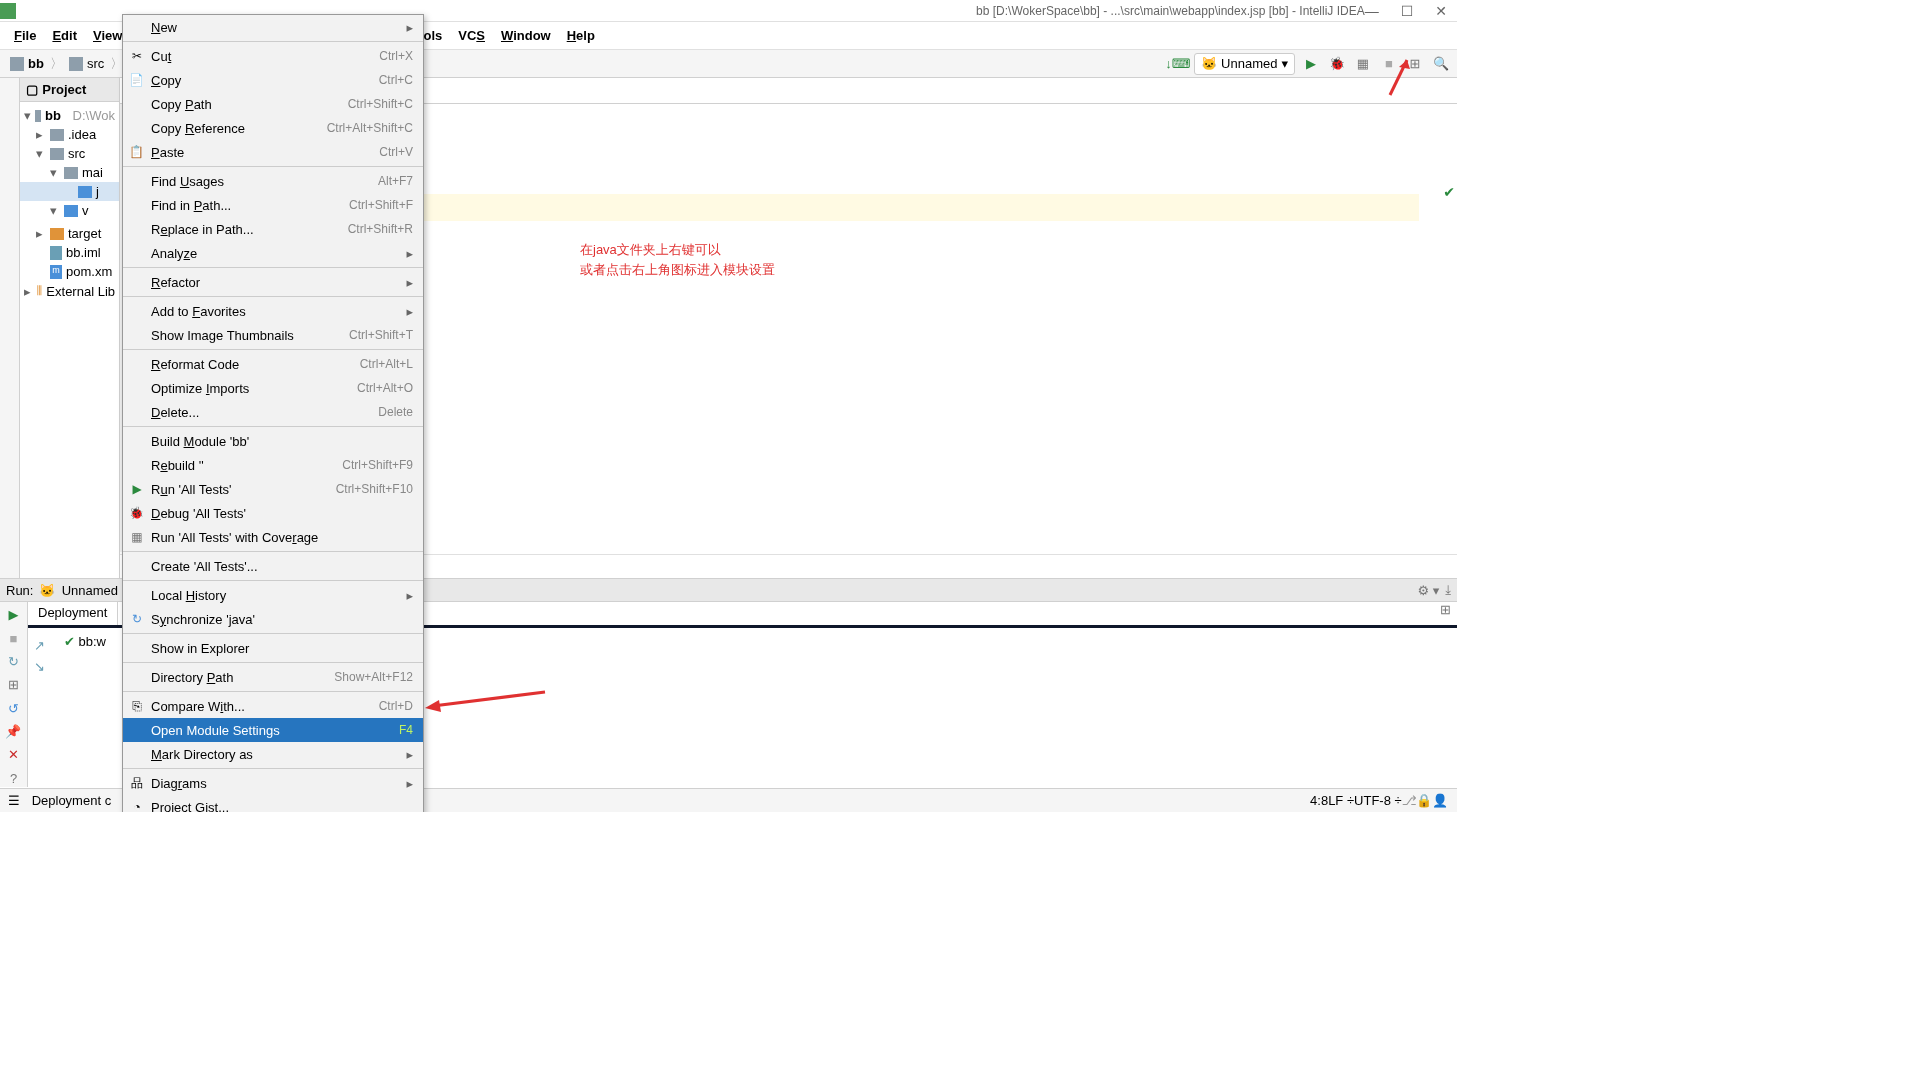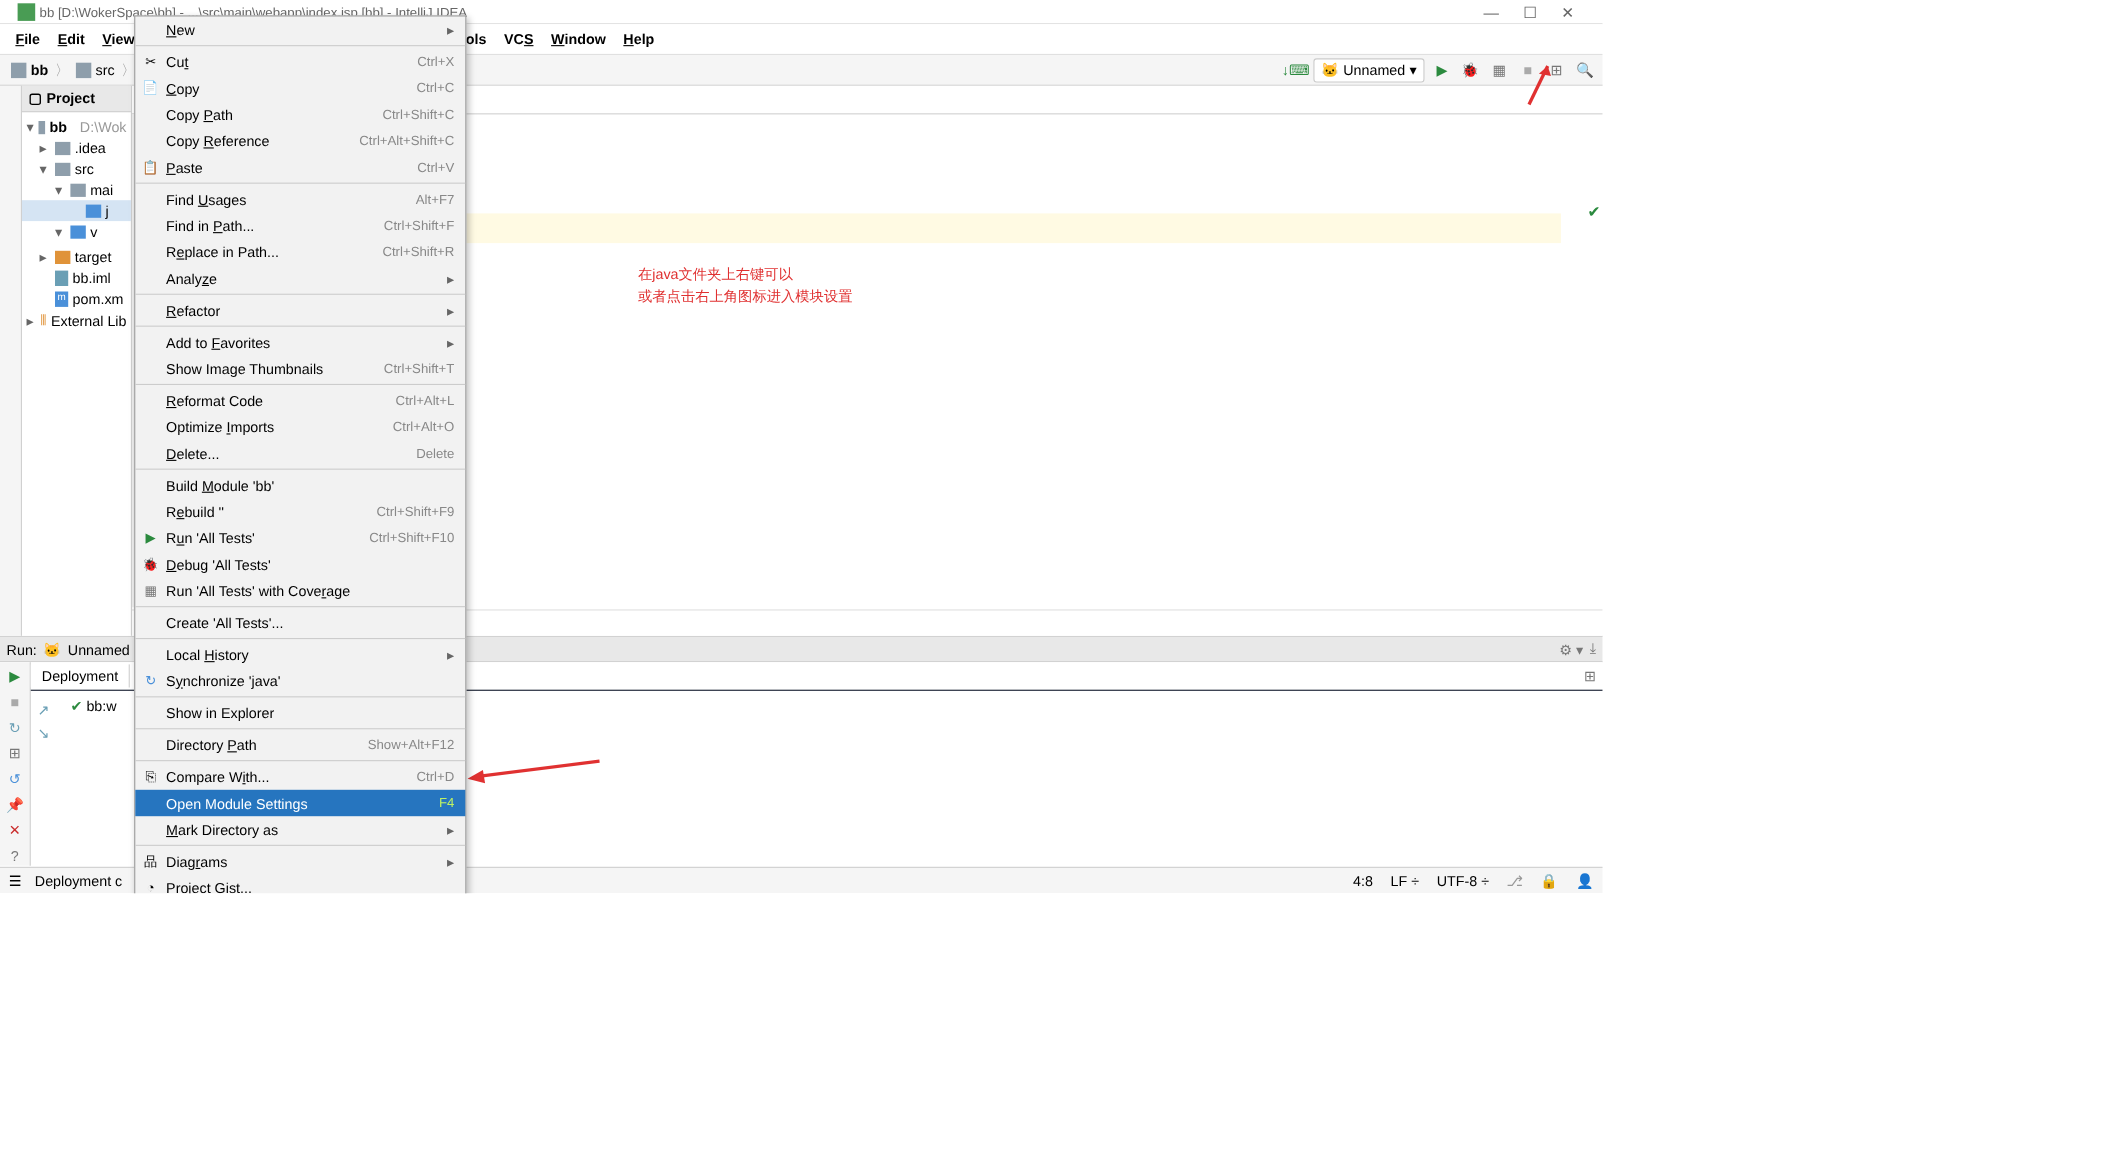--- a/index.html
+++ b/index.html
@@ -1,17 +1,17 @@
 <!DOCTYPE html>
 <html><head>
 <meta charset="utf-8">
 <style>
 * { margin: 0; padding: 0; box-sizing: border-box; font-family: "Segoe UI", Arial, sans-serif; font-size: 13px; }
 body { background: #fff; color: #000; overflow: hidden; width: 1457px; height: 812px; position: relative; }
-.titlebar { height: 22px; background: #fff; display: flex; align-items: center; padding: 0 16px; border-bottom: 1px solid #e0e0e0; }
+.titlebar { height: 22px; background: #fff; display: flex; align-items: center; padding: 0 0; border-bottom: 1px solid #e0e0e0; text-align: right; }
 .titlebar .icon { width: 16px; height: 16px; background: #499c54; margin-right: 4px; }
 .titlebar .title { flex: 1; color: #666; font-size: 12px; }
 .titlebar .winbtns { display: flex; gap: 22px; padding-right: 10px; }
 .titlebar .winbtn { color: #666; font-size: 14px; cursor: pointer; }
 .menubar { height: 28px; background: #fff; display: flex; align-items: center; padding: 0 6px; gap: 0; border-bottom: 1px solid #e0e0e0; }
 .menubar .menuitem { padding: 4px 8px; cursor: pointer; font-weight: bold; }
 .menubar .menuitem u { text-decoration: underline; }
 .navbar { height: 28px; background: #f5f5f5; display: flex; align-items: center; padding: 0 6px; border-bottom: 1px solid #d0d0d0; }
 .navbar .crumb { display: flex; align-items: center; gap: 4px; padding: 0 4px; }
 .navbar .smallicon { width: 14px; height: 14px; background: #8e9eab; display: inline-block; }
@@ -43,26 +43,26 @@
 .code .bulb { display: inline-block; width: 16px; height: 16px; background: #fdbc40; border-radius: 50%; vertical-align: middle; margin-right: 2px; }
 .hl-line { background: #fffae3; display: inline-block; width: calc(100% - 30px); }
 .annotation { position: absolute; left: 580px; top: 240px; color: #e03131; font-size: 14px; line-height: 20px; z-index: 5; }
 .breadcrumb-bottom { height: 24px; border-top: 1px solid #e0e0e0; display: flex; align-items: center; padding-left: 30px; color: #666; }
 .run-header { height: 24px; background: #e8e8e8; border-top: 1px solid #d0d0d0; border-bottom: 1px solid #d0d0d0; display: flex; align-items: center; padding: 0 6px; gap: 6px; }
 .run-header .spacer { flex: 1; }
 .run-body { height: 185px; display: flex; background: #fff; position: relative; }
 .run-toolbar { width: 28px; background: #f5f5f5; border-right: 1px solid #d0d0d0; display: flex; flex-direction: column; align-items: center; padding-top: 4px; gap: 6px; }
 .run-toolbar .rbtn { width: 18px; height: 18px; display: flex; align-items: center; justify-content: center; cursor: pointer; }
 .run-tabs { flex: 1; }
-.run-tabrow { height: 26px; border-bottom: 1px solid #0f172a; display: flex; align-items: center; }
+.run-tabrow { height: 26px; border-bottom: 3px solid #0f172a; display: flex; }
 .run-tabrow .rtab { padding: 3px 10px; border-right: 1px solid #d0d0d0; }
 .run-content { padding: 6px; display: flex; gap: 6px; }
 .run-subtoolbar { width: 24px; display: flex; flex-direction: column; gap: 6px; padding-top: 4px; }
 .statusbar { position: absolute; bottom: 0; left: 0; right: 0; height: 24px; background: #f5f5f5; border-top: 1px solid #d0d0d0; display: flex; align-items: center; padding: 0 8px; gap: 12px; }
-.statusbar .sb-right { margin-left: auto; display: flex; gap: 16px; align-items: center; }
+.statusbar .sb-right { margin-left: auto; display: flex; gap: 0; align-items: center; }
 .context-menu { position: absolute; left: 122px; top: 14px; width: 302px; background: #f2f2f2; border: 1px solid #999; box-shadow: 2px 2px 6px rgba(0,0,0,0.25); z-index: 100; }
 .cm-item { display: flex; align-items: center; padding: 3px 10px 3px 28px; cursor: pointer; position: relative; height: 24px; }
 .cm-item.selected { background: #2675bf; color: #fff; }
 .cm-item .cm-icon { position: absolute; left: 6px; width: 16px; height: 16px; display: flex; align-items: center; justify-content: center; font-size: 12px; }
 .cm-item .cm-label { flex: 1; }
 .cm-item .cm-short { color: #888; font-size: 12px; }
 .cm-item.selected .cm-short { color: #bef264; }
 .cm-item .cm-arrow { color: #666; margin-left: 6px; }
 .cm-sep { height: 1px; background: #ccc; margin: 2px 0; }
 .red-arrow { position: absolute; z-index: 50; }

